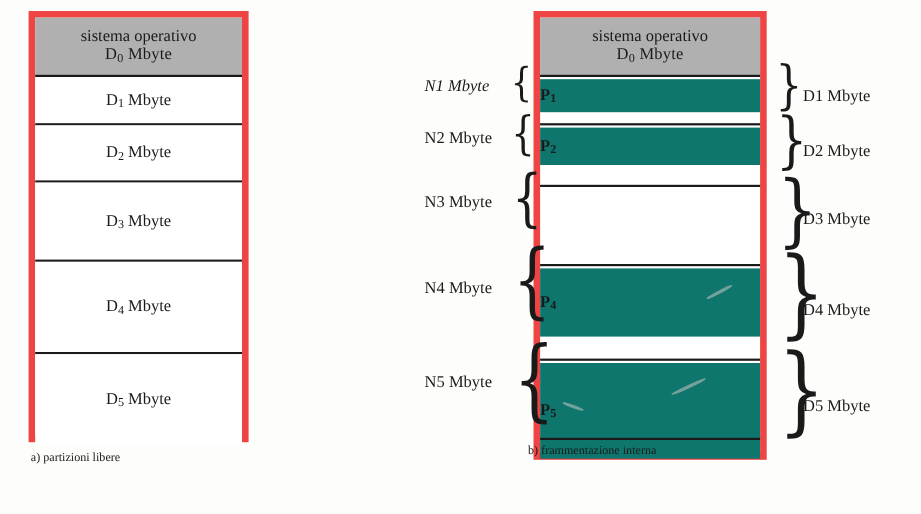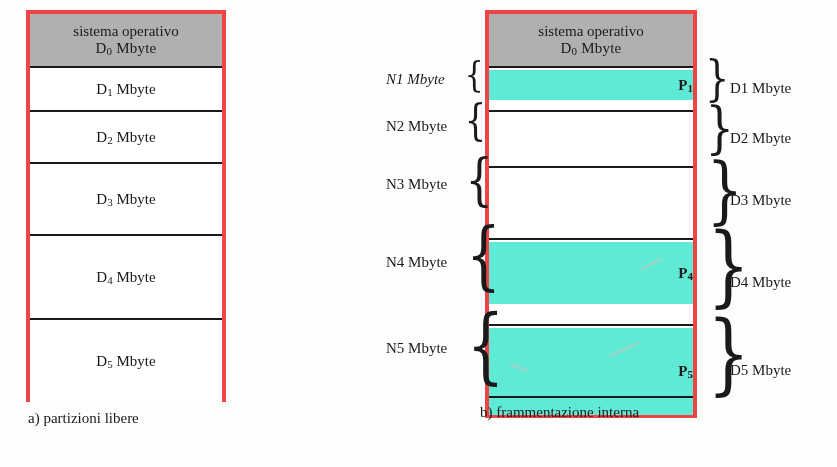--- a/index.html
+++ b/index.html
@@ -18,21 +18,21 @@
   .stage {
     position: absolute;
     left: 0; top: 0;
     width: 837px;
     height: 467px;
   }
 
   
   .memcol {
     position: absolute;
-    border: 4px solid #ef4444;
+    border: 6px solid #ef4444;
     box-sizing: border-box;
     background: #ffffff;
   }
   .osband {
     position: absolute;
     left: 0; top: 0;
     width: 100%;
     box-sizing: border-box;
     background: #b0b0b0;
     border-bottom: 2px solid #1a1a1a;
@@ -55,39 +55,39 @@
     justify-content: center;
     font-size: 15px;
     background: #ffffff;
   }
   .partition.last { border-bottom: none; }
   .proc {
     position: absolute;
     left: 0;
     width: 100%;
     box-sizing: border-box;
-    background: #5eead4;
+    background: #0f766e;
     display: flex;
     align-items: center;
-    justify-content: flex-end;
+    justify-content: flex-start;
     font-size: 15px;
     font-weight: bold;
   }
   .sep {
     position: absolute;
     left: 0;
     width: 100%;
     height: 0;
     border-top: 2px solid #1a1a1a;
   }
   .sub { font-size: 11px; vertical-align: -2px; }
 
   .caption {
     position: absolute;
-    font-size: 15px;
+    font-size: 11px;
     white-space: nowrap;
   }
   .lbl {
     position: absolute;
     font-size: 15px;
     white-space: nowrap;
   }
 
   
   .brace {
@@ -150,20 +150,23 @@
     <div class="osband" style="height:54px;">
       <span>sistema operativo</span>
       <span class="l2"><span>D</span><span class="sub">0</span><span> Mbyte</span></span>
     </div>
 
     <div class="proc" style="top:56px; height:30px;">
       <span><span>P</span><span class="sub">1</span></span>
     </div>
     <div class="sep" style="top:96px;"></div>
 
+    <div class="proc" style="top:100px; height:34px;">
+      <span><span>P</span><span class="sub">2</span></span>
+    </div>
     <div class="sep" style="top:152px;"></div>
 
     <div class="sep" style="top:224px;"></div>
 
     <div class="proc" style="top:228px; height:62px;">
       <span><span>P</span><span class="sub">4</span></span>
     </div>
     <div class="sep" style="top:310px;"></div>
 
     <div class="proc" style="top:314px; height:87px;">

